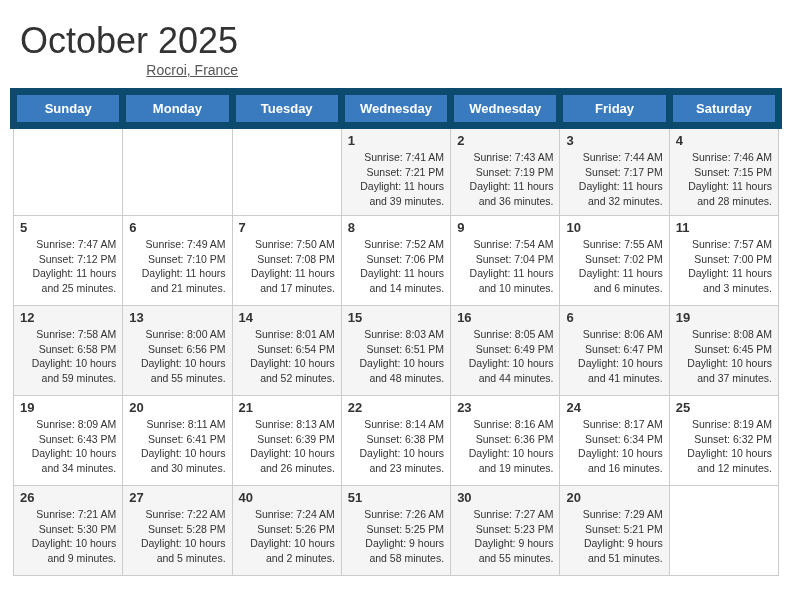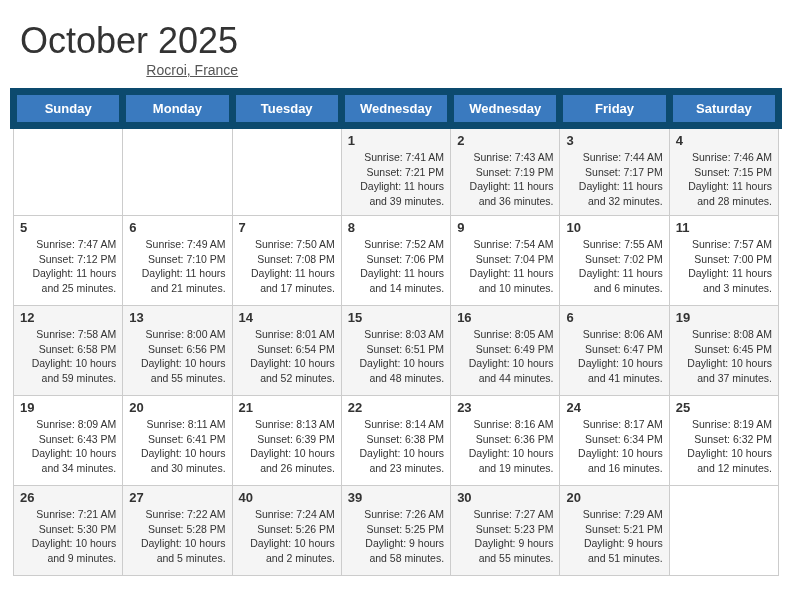--- a/index.html
+++ b/index.html
@@ -239,21 +239,21 @@
         </td>
         <td>
           <div class="day-num">27</div>
           <div class="day-info">Sunrise: 7:22 AM<br>Sunset: 5:28 PM<br>Daylight: 10 hours<br>and 5 minutes.</div>
         </td>
         <td>
           <div class="day-num">40</div>
           <div class="day-info">Sunrise: 7:24 AM<br>Sunset: 5:26 PM<br>Daylight: 10 hours<br>and 2 minutes.</div>
         </td>
         <td>
-          <div class="day-num">39</div>
+          <div class="day-num">51</div>
           <div class="day-info">Sunrise: 7:26 AM<br>Sunset: 5:25 PM<br>Daylight: 9 hours<br>and 58 minutes.</div>
         </td>
         <td>
           <div class="day-num">30</div>
           <div class="day-info">Sunrise: 7:27 AM<br>Sunset: 5:23 PM<br>Daylight: 9 hours<br>and 55 minutes.</div>
         </td>
         <td>
           <div class="day-num">20</div>
           <div class="day-info">Sunrise: 7:29 AM<br>Sunset: 5:21 PM<br>Daylight: 9 hours<br>and 51 minutes.</div>
         </td>

